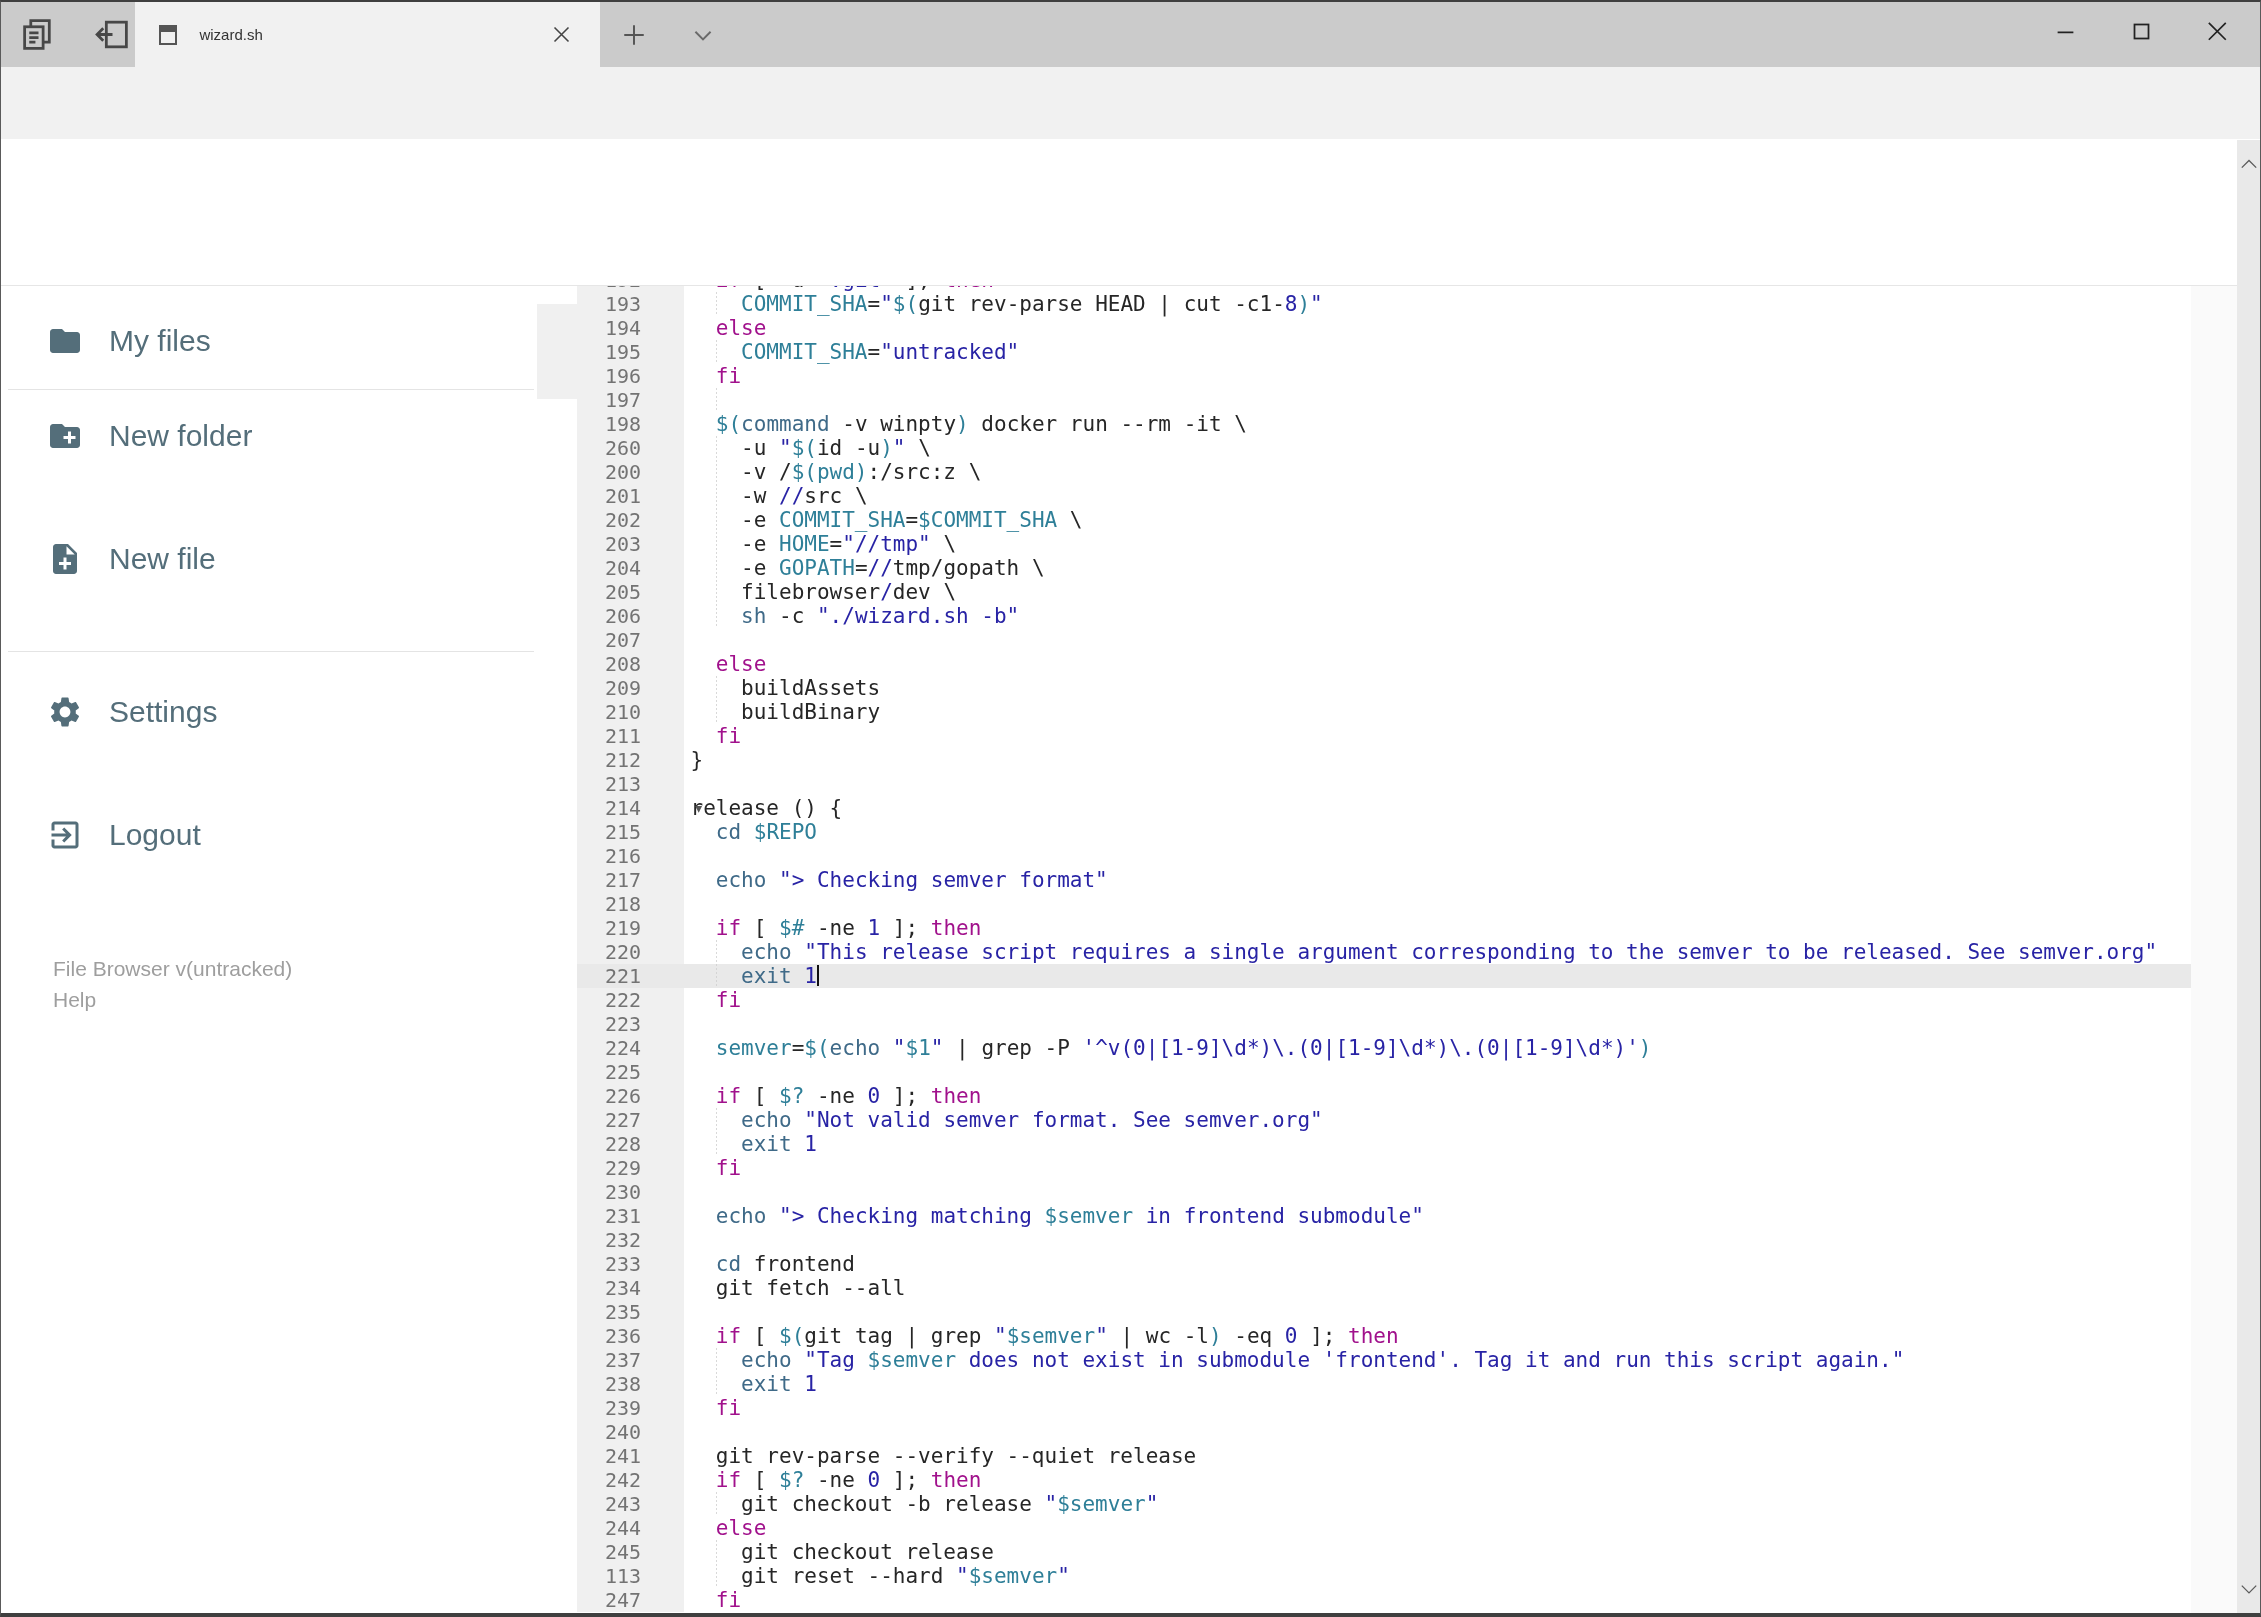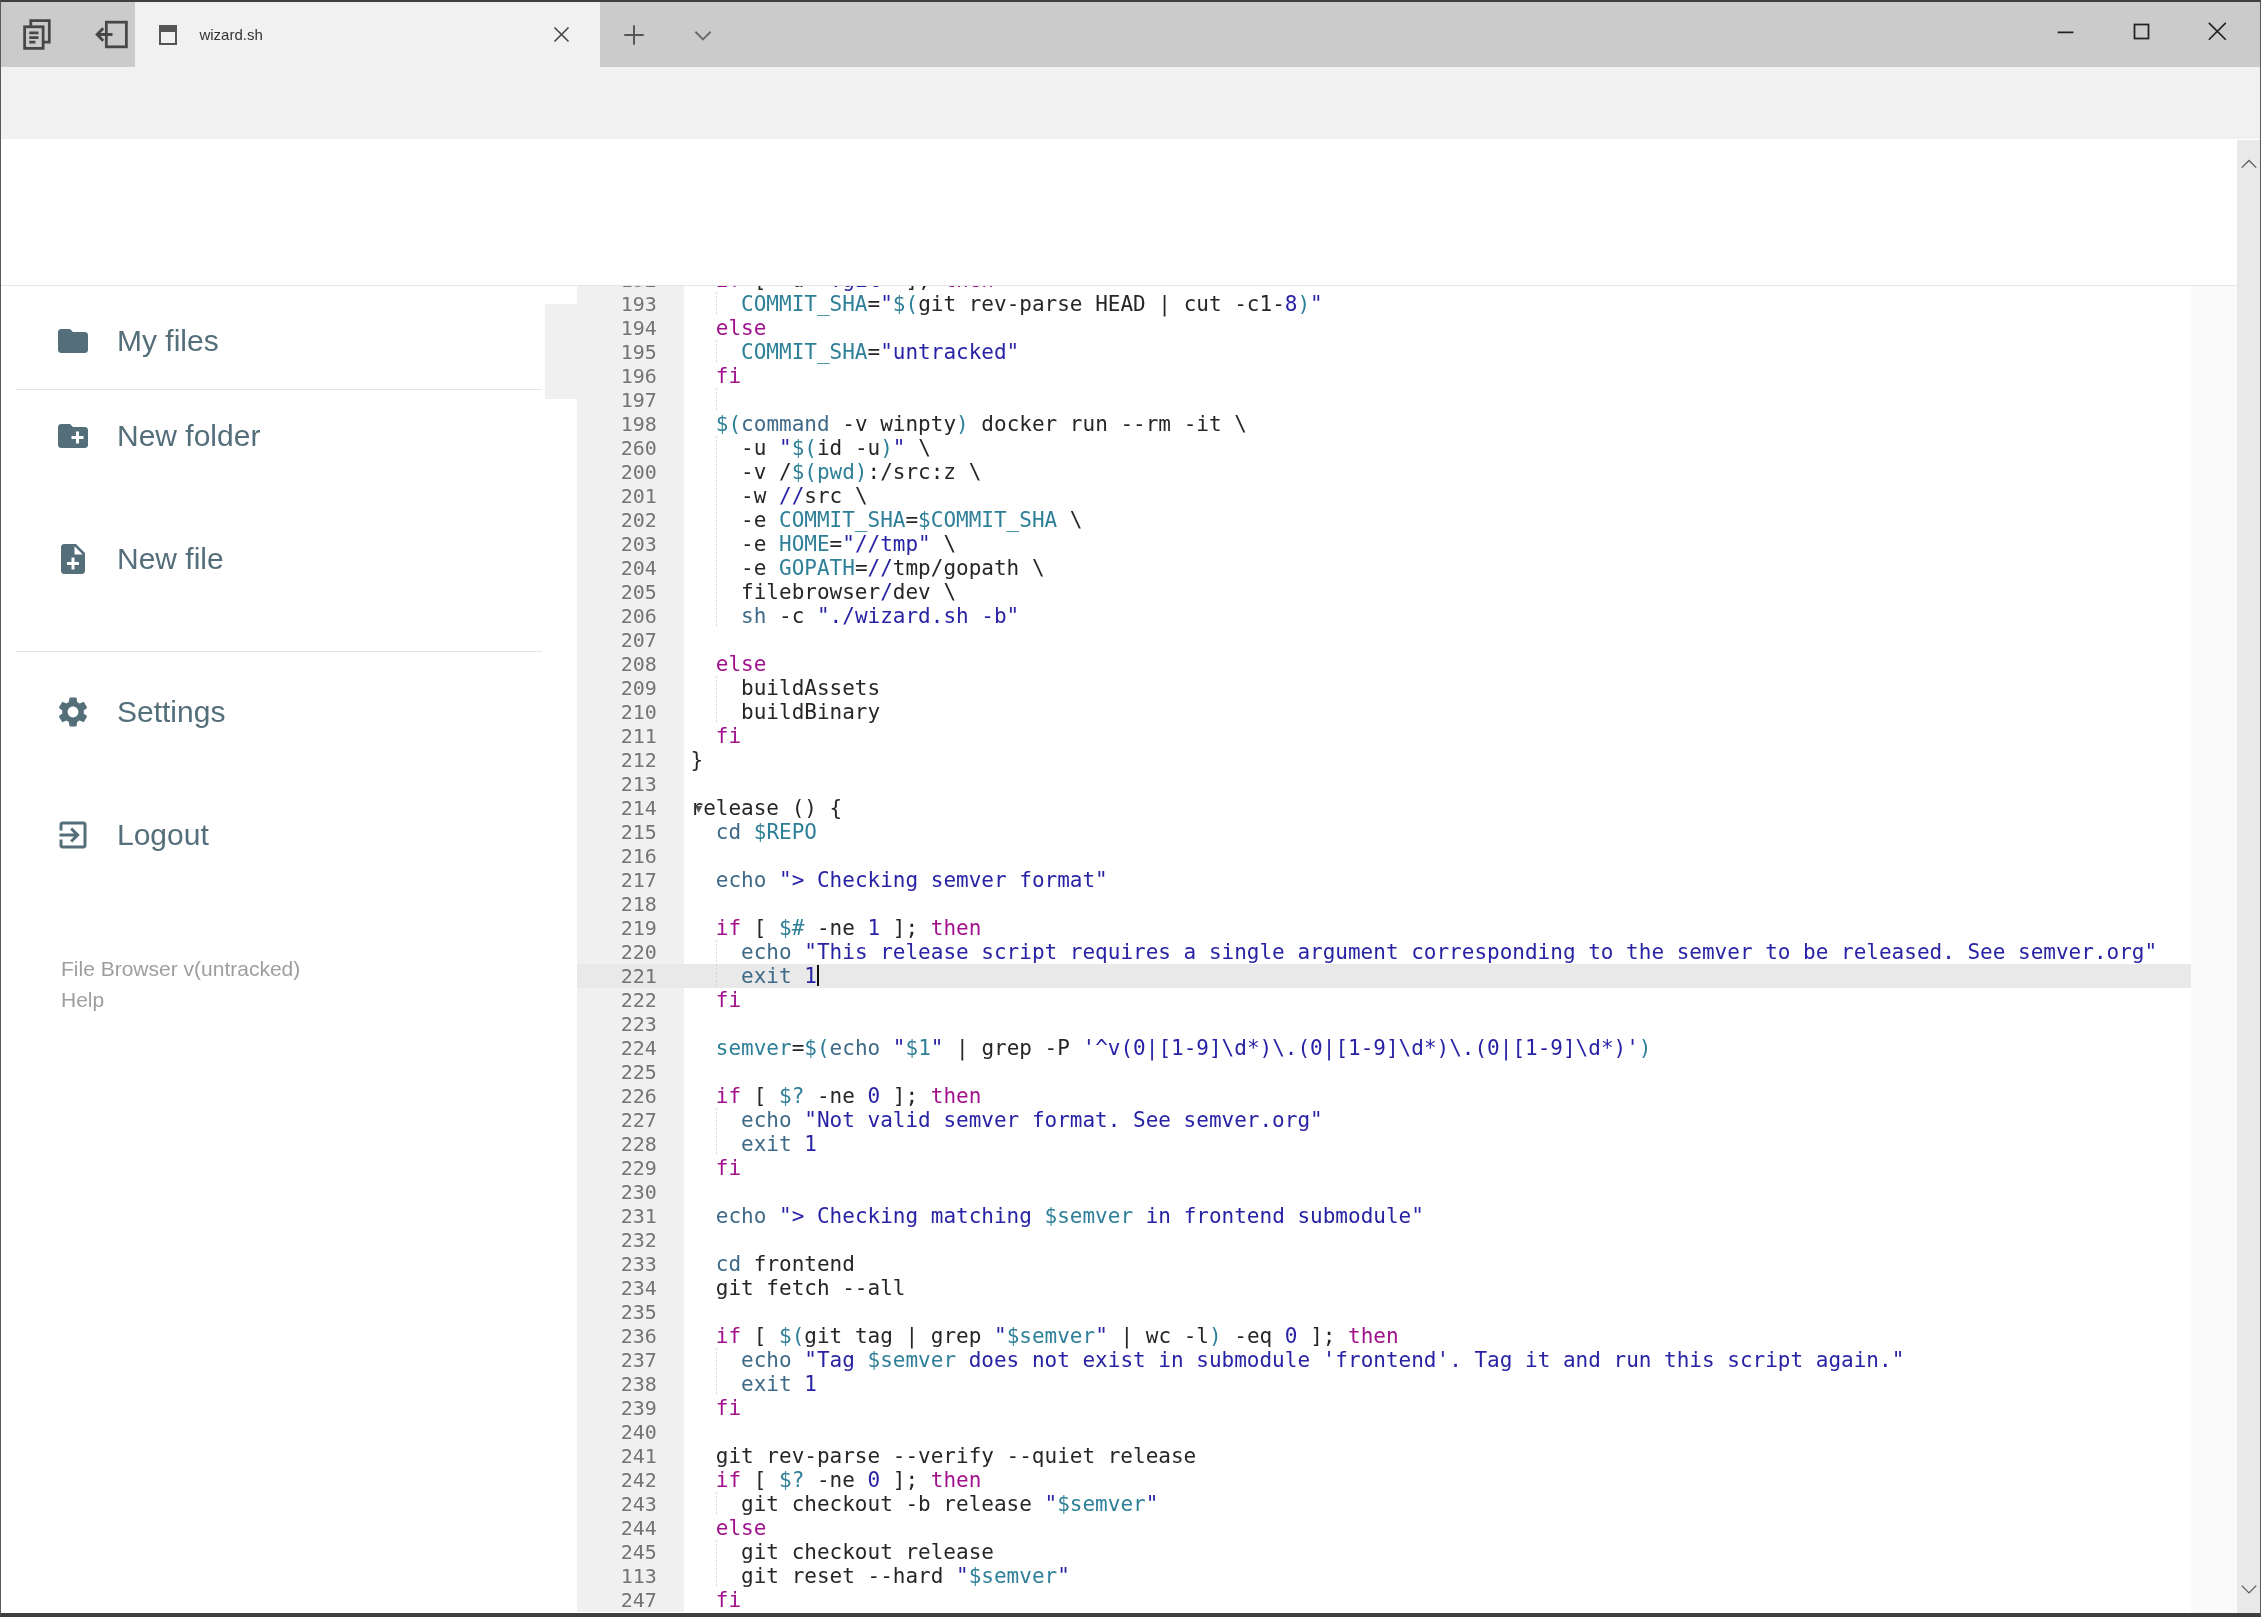--- a/index.html
+++ b/index.html
@@ -47,33 +47,33 @@
   .floppy .l1{ bottom:10.5px; } .floppy .l2{ bottom:6.5px; }
   .searchbox{ position:absolute; left:150px; top:165px; width:823px; height:95px; background:#f0f0f0; border-radius:6.5px;
               display:flex; align-items:center; padding:0 24px; }
   .searchbox input{ border:none; outline:none; background:transparent; font-size:29px; color:#555; margin-left:22.6px; flex:1;
                     font-family:"Liberation Sans", sans-serif;}
   .searchbox input::placeholder{ color:#9e9e9e; }
   .toolbar{ position:absolute; left:1451px; top:165px; height:95px; display:flex; align-items:center; gap:52px; }
   .tool{ width:37px; height:37px; display:flex; align-items:center; justify-content:center; }
 
   
-  .sidebar{ position:absolute; left:8px; top:284px; width:536px; bottom:0; background:#fff; }
+  .sidebar{ position:absolute; left:0; top:284px; width:536px; bottom:0; background:#fff; }
   .side-item{ position:absolute; left:0; width:100%; height:58px; display:flex; align-items:center; cursor:default; }
   .side-item .sicon{ position:absolute; left:46px; width:36px; height:36px; }
   .side-item .slabel{ position:absolute; left:108px; font-size:30px; color:#546e7a; }
   .divider{ position:absolute; left:6.5px; width:526px; height:0.8px; background:#e4e4e4; }
   .side-footer{ position:absolute; left:52px; top:667px; font-size:21px; color:#9e9e9e; line-height:31px; }
 
   
   .editor{ position:absolute; left:576px; top:284px; right:69px; bottom:0; background:#fff; overflow:hidden; }
   .row{ display:flex; height:24px; white-space:pre; }
   .row:first-child{ margin-top:-18px; }
   .row.active{ background:#e9e9e9; }
-  .gut{ flex:0 0 107px; text-align:center; padding-right:11.3px; color:#737373;
+  .gut{ flex:0 0 107px; text-align:left; padding-right:11.3px; color:#737373;
         font:20px/24px "DejaVu Sans Mono", monospace; background:#f0f0f0; position:relative;padding-left:28px; }
   .row.active .gut{ background:#e9e9e9; }
   .fold{ position:absolute; right:-18px; top:0; font:13.7px/24px "DejaVu Sans", sans-serif; color:#555; }
   .codecell{ flex:1; padding-left:6.5px; font:21px/24px "DejaVu Sans Mono", monospace; color:var(--tp,#262626); }
   .row.guide .codecell{
       background-image:repeating-linear-gradient(to bottom,#cfcfcf 0 1.6px,transparent 1.6px 4px);
       background-size:0.8px 24px; background-position:31.5px 0; background-repeat:no-repeat; }
   .t-p{ color:var(--tp,#262626); } .t-k{ color:var(--tk,#a1118c); } .t-v{ color:var(--tv,#2e7f98); }
   .t-s{ color:var(--ts,#2823a5); } .t-n{ color:var(--tn,#2823a5); } .t-b{ color:var(--tb,#3f6a88); }
   .cursor{ display:inline-block; width:2.4px; height:21px; background:#111; vertical-align:middle; margin-top:-3.2px;}

